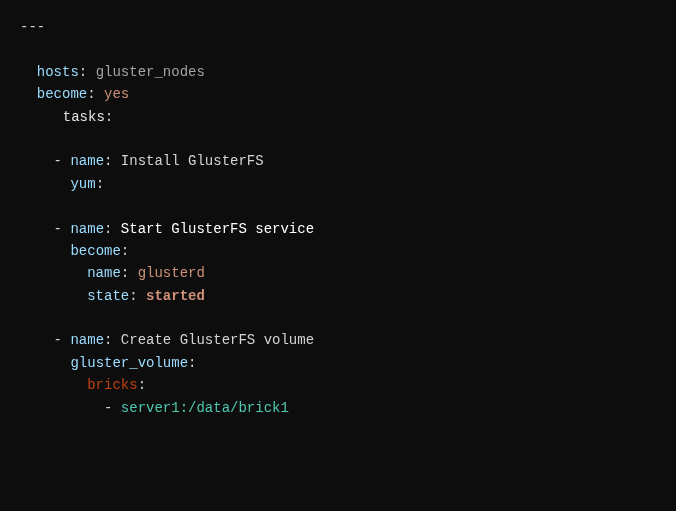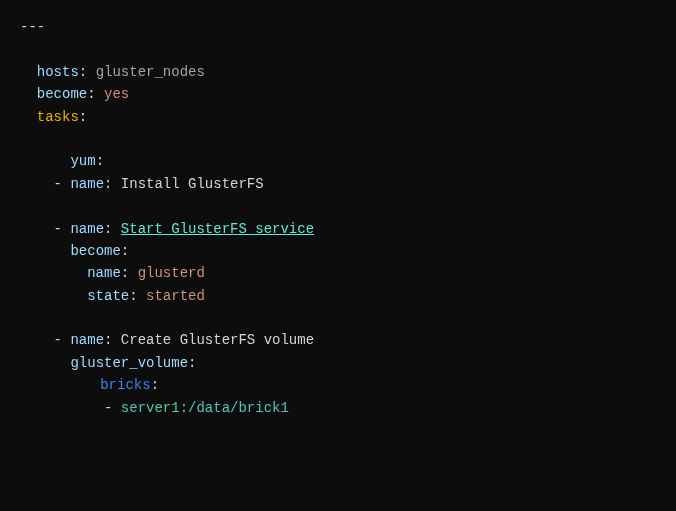--- a/index.html
+++ b/index.html
@@ -31,28 +31,28 @@
     }
   </style>
 </head>
 <body>
 
 <div class="code-block" id="code-container">
 <span class="line"><span style="color: rgb(212, 212, 212);">---</span></span>
     <span class="line">&nbsp;</span>
     <span class="line"><span style="color: rgb(212, 212, 212);">  </span><span style="color: rgb(156, 220, 254);">hosts</span><span style="color: rgb(212, 212, 212);">: </span><span style="color: #a3a3a3;">gluster_nodes</span></span>
     <span class="line"><span style="color: rgb(212, 212, 212);">  </span><span style="color: rgb(156, 220, 254);">become</span><span style="color: rgb(212, 212, 212);">: </span><span style="color: rgb(206, 145, 120); margin-top: 20px;">yes</span></span>
-    <span class="line"><span style="color: rgb(212, 212, 212);">  </span><span style="color: #eab308;">tasks</span><span style="color: rgb(212, 212, 212);">:</span></span>
+    <span class="line"><span style="color: rgb(212, 212, 212);">  </span><span style="color: #e5e5e5; margin-left: 26px;">tasks</span><span style="color: rgb(212, 212, 212);">:</span></span>
     <span class="line">&nbsp;</span>
+    <span class="line"><span style="color: rgb(212, 212, 212);">    - </span><span style="color: rgb(156, 220, 254);">name</span><span style="color: rgb(212, 212, 212);">: </span><span style="color: rgb(212, 212, 212);">Install GlusterFS</span></span>
     <span class="line"><span style="color: rgb(212, 212, 212);">      </span><span style="color: rgb(156, 220, 254);">yum</span><span style="color: rgb(212, 212, 212);">:</span></span>
-    <span class="line"><span style="color: rgb(212, 212, 212);">    - </span><span style="color: rgb(156, 220, 254);">name</span><span style="color: rgb(212, 212, 212);">: </span><span style="color: rgb(212, 212, 212);">Install GlusterFS</span></span>
     <span class="line">&nbsp;</span>
-    <span class="line"><span style="color: rgb(212, 212, 212);">    - </span><span style="color: rgb(156, 220, 254);">name</span><span style="color: rgb(212, 212, 212);">: </span><span style="color: #5eead4; text-decoration: underline;">Start GlusterFS service</span></span>
+    <span class="line"><span style="color: rgb(212, 212, 212);">    - </span><span style="color: rgb(156, 220, 254);">name</span><span style="color: rgb(212, 212, 212);">: </span><span style="color: #ffffff;">Start GlusterFS service</span></span>
     <span class="line"><span style="color: rgb(212, 212, 212);">      </span><span style="color: rgb(156, 220, 254);">become</span><span style="color: rgb(212, 212, 212);">:</span></span>
     <span class="line"><span style="color: rgb(212, 212, 212);">        </span><span style="color: rgb(156, 220, 254);">name</span><span style="color: rgb(212, 212, 212);">: </span><span style="color: rgb(206, 145, 120);">glusterd</span></span>
-    <span class="line"><span style="color: rgb(212, 212, 212);">        </span><span style="color: rgb(156, 220, 254);">state</span><span style="color: rgb(212, 212, 212);">: </span><span style="color: rgb(206, 145, 120);">started</span></span>
+    <span class="line"><span style="color: rgb(212, 212, 212);">        </span><span style="color: rgb(156, 220, 254);">state</span><span style="color: rgb(212, 212, 212);">: </span><span style="color: rgb(206, 145, 120); font-weight: bold;">started</span></span>
     <span class="line">&nbsp;</span>
     <span class="line"><span style="color: rgb(212, 212, 212);">    - </span><span style="color: rgb(156, 220, 254);">name</span><span style="color: rgb(212, 212, 212);">: </span><span style="color: rgb(212, 212, 212);">Create GlusterFS volume</span></span>
     <span class="line"><span style="color: rgb(212, 212, 212);">      </span><span style="color: rgb(156, 220, 254); font-family: Liberation Mono, monospace;">gluster_volume</span><span style="color: rgb(212, 212, 212);">:</span></span>
-    <span class="line"><span style="color: rgb(212, 212, 212);">        </span><span style="color: #3b82f6; margin-left: 13px;">bricks</span><span style="color: rgb(212, 212, 212);">:</span></span>
+    <span class="line"><span style="color: rgb(212, 212, 212);">        </span><span style="color: #c2410c;">bricks</span><span style="color: rgb(212, 212, 212);">:</span></span>
     <span class="line"><span style="color: rgb(212, 212, 212);">          - </span><span style="color: rgb(78, 201, 176);">server1:/data/brick1</span></span>
     <span class="line"></span>
   </div>
 
 </body></html>

